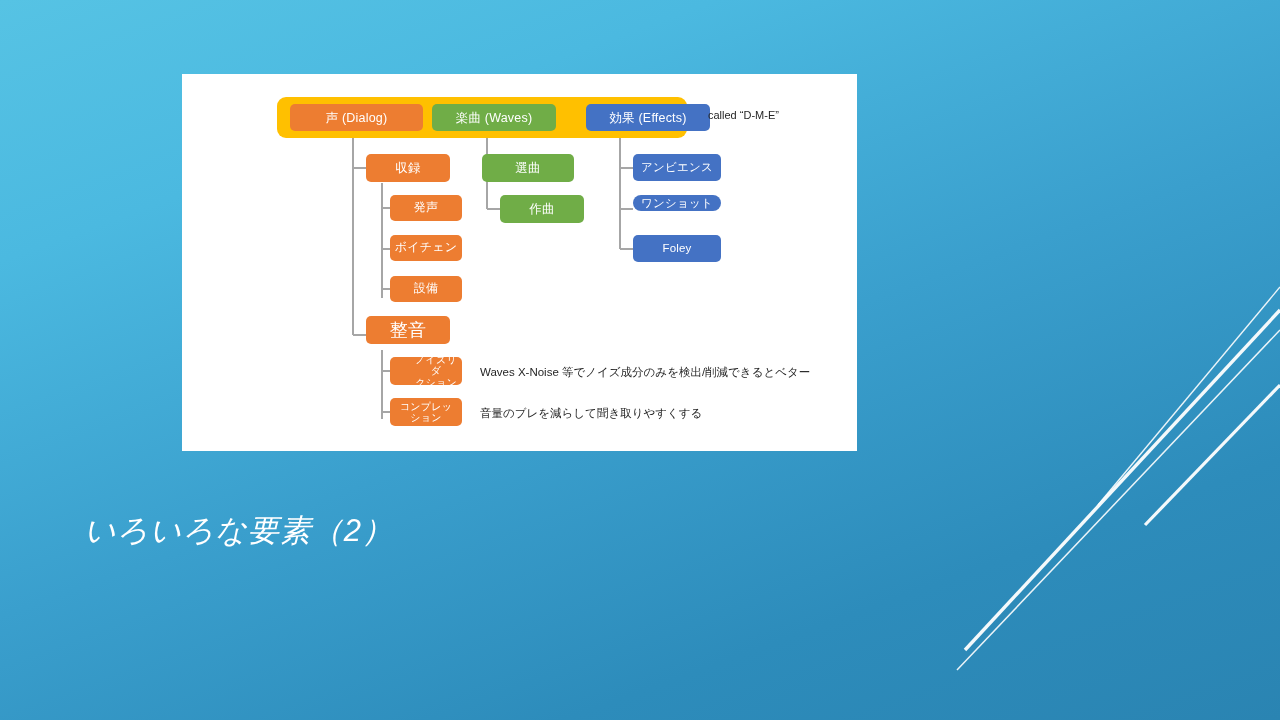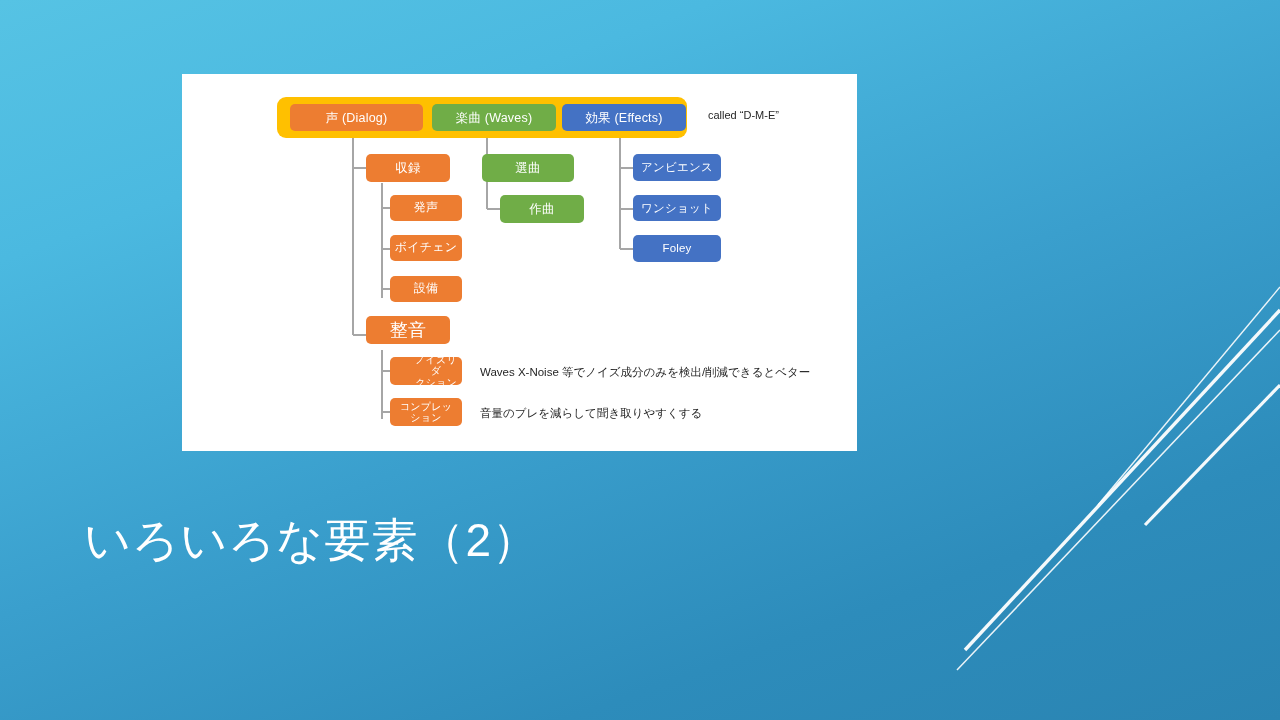--- a/index.html
+++ b/index.html
@@ -77,24 +77,25 @@
     font-size: 11px;
     white-space: nowrap;
   }
   .annot.ja { font-size: 11.5px; }
 
   #slide-title {
     position: absolute;
     left: 84px;
     top: 510px;
     color: #ffffff;
-    font-size: 46px;
+    font-size: 31px;
     font-weight: 300;
     letter-spacing: 1px;
     white-space: nowrap;
+    font-style: italic;
   }
 </style>
 </head>
 <body>
 
 <div id="slide">
 
   <svg class="streaks" width="1280" height="720" viewBox="0 0 1280 720">
     <line x1="1280" y1="287" x2="1098" y2="505" stroke="#ffffff" stroke-width="1.4" opacity="0.9"></line>
     <line x1="1280" y1="310" x2="965" y2="650" stroke="#ffffff" stroke-width="3.4" opacity="0.95"></line>
@@ -130,40 +131,40 @@
           <path d="M438 94 L451 94"></path>
           <path d="M438 135 L451 135"></path>
           <path d="M438 175 L451 175"></path>
         </g>
       </svg>
 
       <div id="group-band" style="left:95px; top:23px;"></div>
 
       <div class="node orange" style="left:108px; top:30px; width:133px; height:27px; font-size:12.5px;">声 (Dialog)</div>
       <div class="node green" style="left:250px; top:30px; width:124px; height:27px; font-size:12.5px;">楽曲 (Waves)</div>
-      <div class="node blue" style="left:380px; top:30px; width:124px; height:27px; font-size:12.5px;">効果 (Effects)</div>
+      <div class="node blue" style="left:404px; top:30px; width:124px; height:27px; font-size:12.5px;">効果 (Effects)</div>
 
       <div class="annot" style="left:526px; top:35px;">called “D-M-E”</div>
 
       <div class="node orange" style="left:184px; top:80px; width:84px; height:28px; font-size:12.5px;">収録</div>
       <div class="node orange" style="left:208px; top:121px; width:72px; height:26px; font-size:12px;">発声</div>
       <div class="node orange" style="left:208px; top:161px; width:72px; height:26px; font-size:12px;">ボイチェン</div>
       <div class="node orange" style="left:208px; top:202px; width:72px; height:26px; font-size:12px;">設備</div>
 
       <div class="node orange" style="left:184px; top:242px; width:84px; height:28px; font-size:18px;">整音</div>
       <div class="node orange" style="left:208px; top:283px; width:72px; height:28px; font-size:10px;padding-left:20px;">ノイズリダ
 クション</div>
       <div class="node orange" style="left:208px; top:324px; width:72px; height:28px; font-size:10px;">コンプレッ
 ション</div>
 
       <div class="node green" style="left:300px; top:80px; width:92px; height:28px; font-size:12.5px;">選曲</div>
       <div class="node green" style="left:318px; top:121px; width:84px; height:28px; font-size:12.5px;">作曲</div>
 
       <div class="node blue" style="left:451px; top:80px; width:88px; height:27px; font-size:11.5px;">アンビエンス</div>
-      <div class="node blue" style="left:451px; top:121px; width:88px; height:26px; font-size:11.5px;">ワンショット</div>
+      <div class="node blue" style="left:451px; top:121px; width:88px; height:16px; font-size:11.5px;border-radius:10px;">ワンショット</div>
       <div class="node blue" style="left:451px; top:161px; width:88px; height:27px; font-size:11.5px;">Foley</div>
 
       <div class="annot ja" style="left:298px; top:291px;">Waves X-Noise 等でノイズ成分のみを検出/削減できるとベター</div>
       <div class="annot ja" style="left:298px; top:332px;">音量のブレを減らして聞き取りやすくする</div>
 
     </div>
   </div>
 
   <div id="slide-title">いろいろな要素（2）</div>
 

